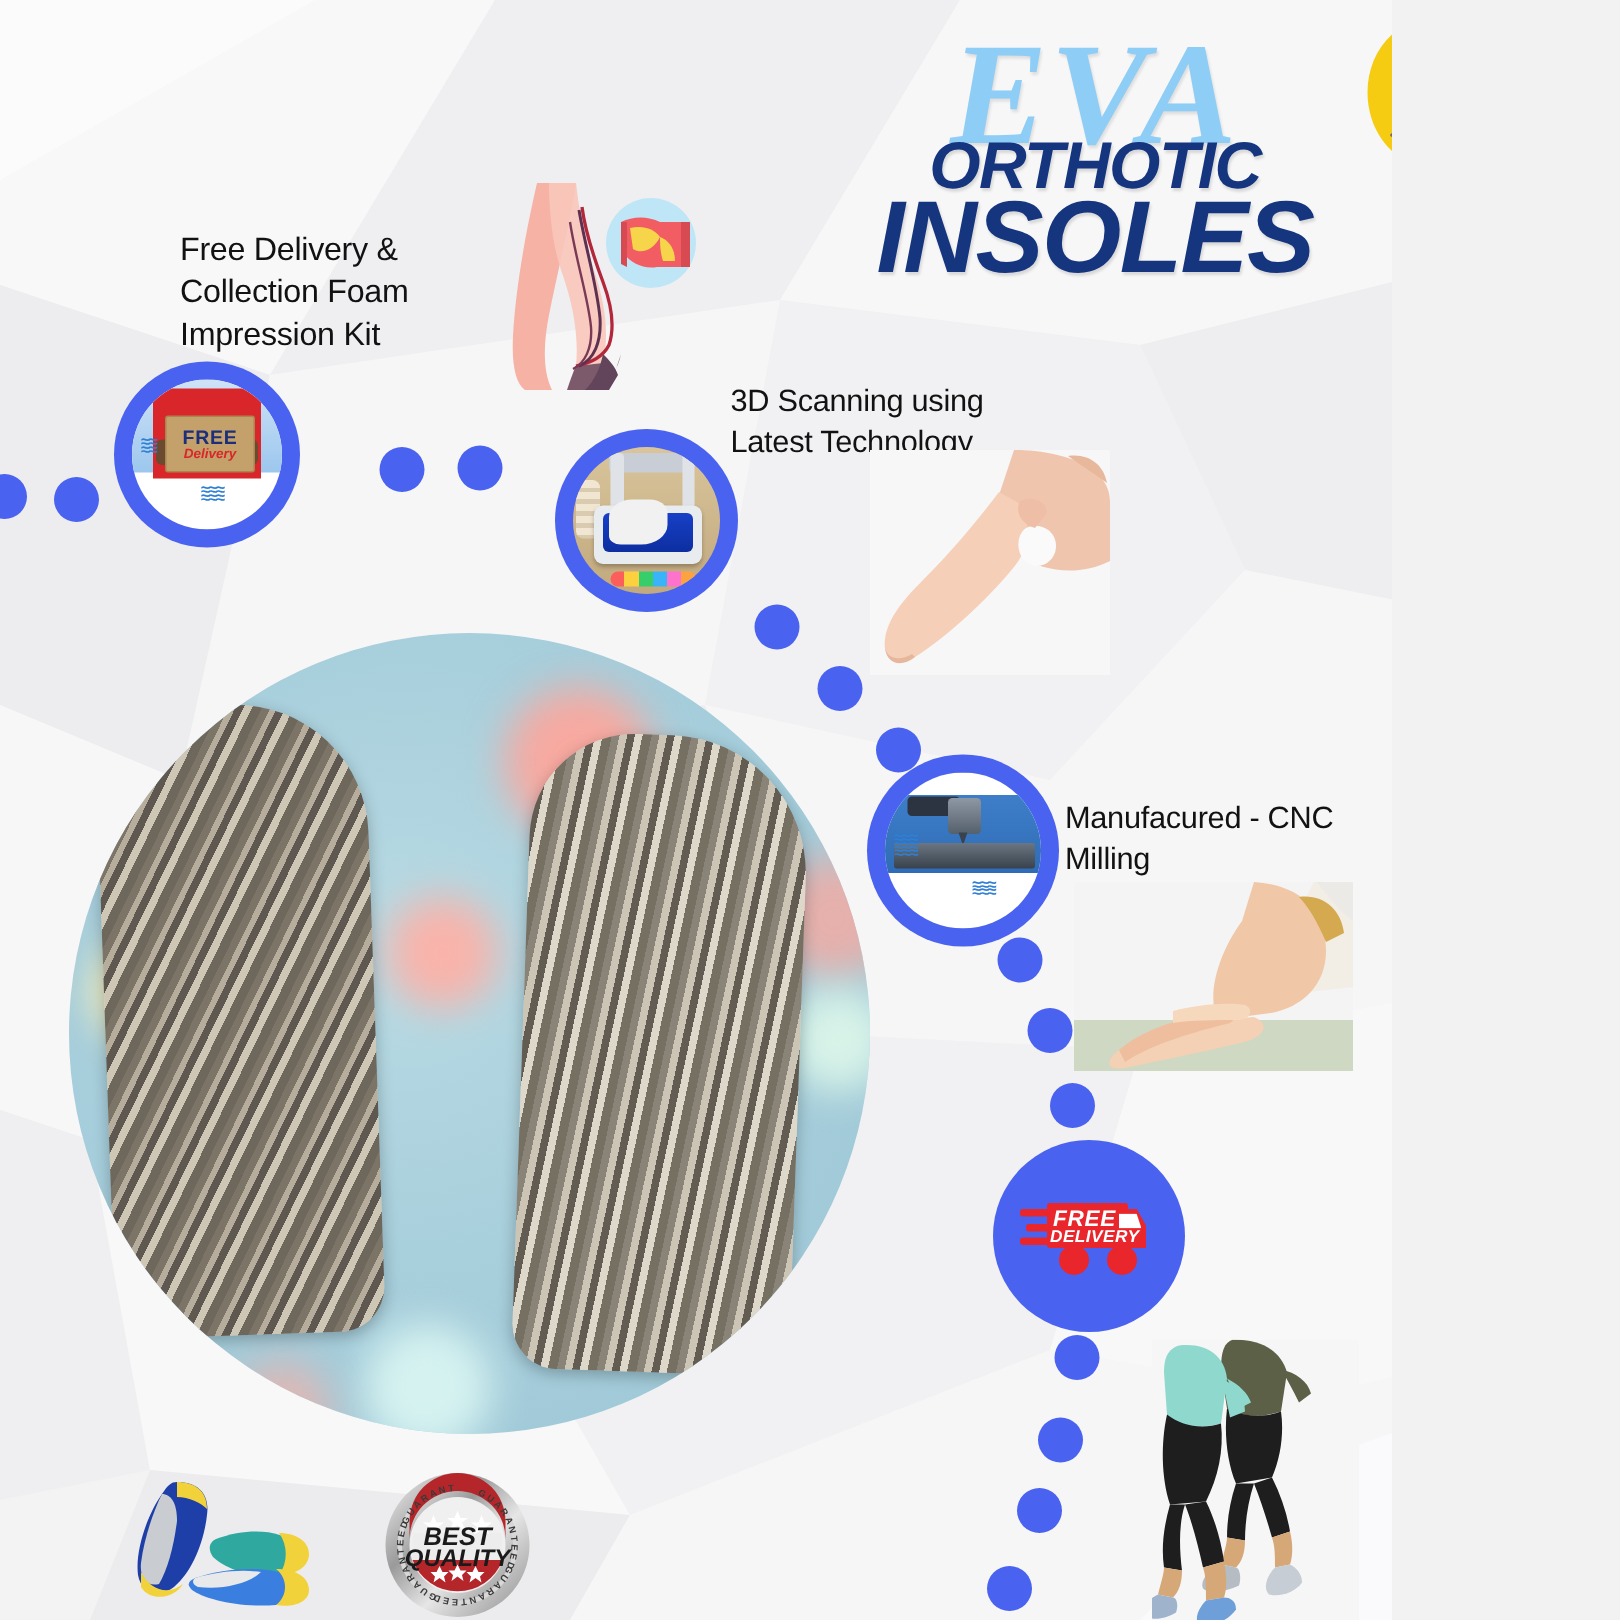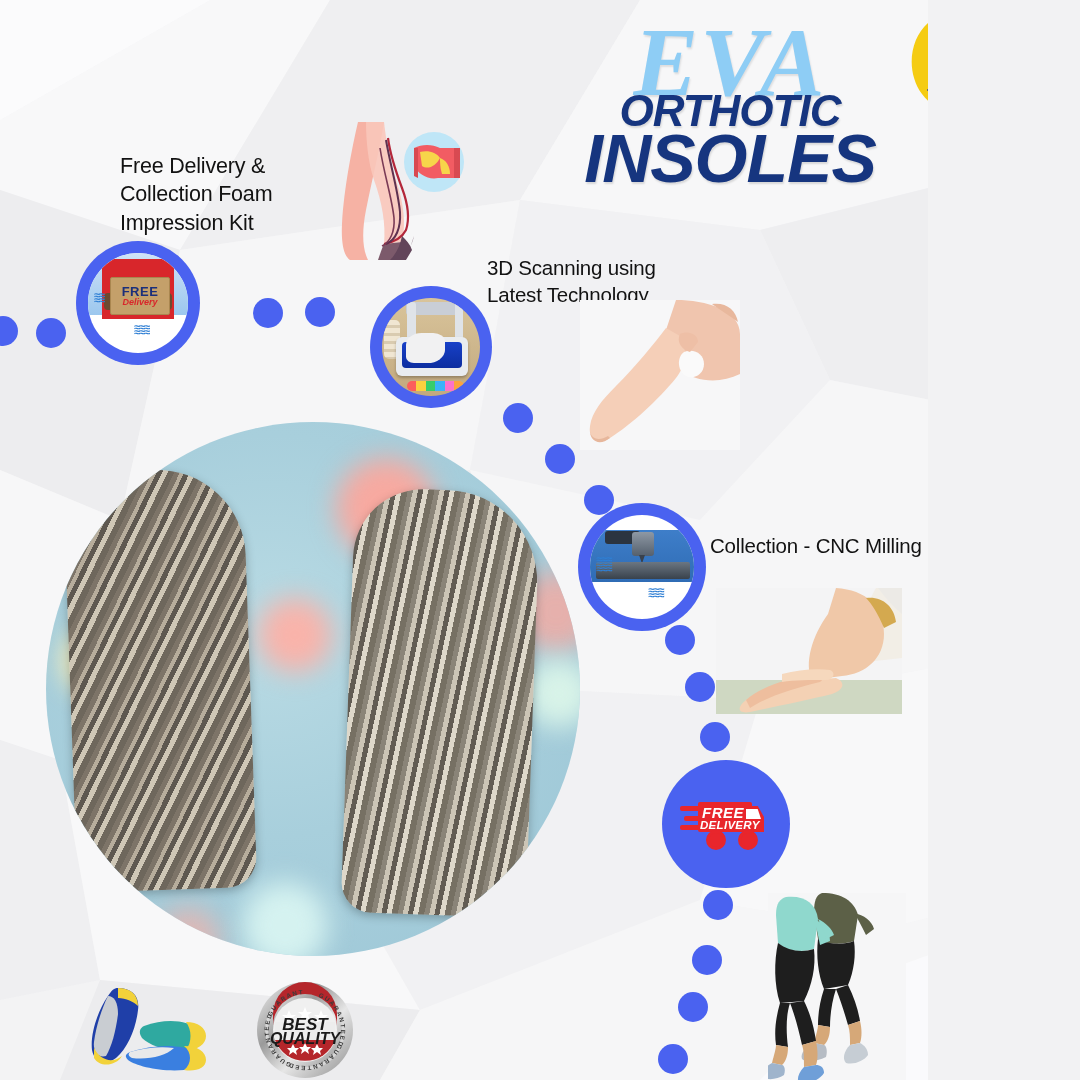--- a/index.html
+++ b/index.html
@@ -219,21 +219,21 @@
       <path d="M86 30 C94 26 104 26 112 30 L126 30 L126 60 L110 60 C100 62 90 56 86 48 Z" fill="#f25c63"></path>
       <path d="M92 34 C100 32 108 34 112 40 C108 48 100 52 94 48 Z" fill="#f7d54a"></path>
       <path d="M112 40 C118 42 122 48 122 56 L114 56 C112 50 112 44 112 40 Z" fill="#f7d54a"></path>
       <path d="M86 30 L90 30 L90 60 L86 58 Z" fill="#d84a52"></path>
       <path d="M126 30 L132 30 L132 60 L126 60 Z" fill="#d84a52"></path>
     </svg>
   </div>
 
   <div class="cap" id="cap-kit">Free Delivery &amp; Collection Foam Impression Kit</div>
   <div class="cap" id="cap-scan">3D Scanning using Latest Technology</div>
-  <div class="cap" id="cap-cnc">Collection - CNC Milling</div>
+  <div class="cap" id="cap-cnc">Manufacured - CNC Milling</div>
 
   <div class="dot" style="left:-12px;top:316px;width:30px;height:30px;"></div>
   <div class="dot" style="left:36px;top:318px;width:30px;height:30px;"></div>
   <div class="dot" style="left:253px;top:298px;width:30px;height:30px;"></div>
   <div class="dot" style="left:305px;top:297px;width:30px;height:30px;"></div>
   <div class="dot" style="left:503px;top:403px;width:30px;height:30px;"></div>
   <div class="dot" style="left:545px;top:444px;width:30px;height:30px;"></div>
   <div class="dot" style="left:584px;top:485px;width:30px;height:30px;"></div>
   <div class="dot" style="left:665px;top:625px;width:30px;height:30px;"></div>
   <div class="dot" style="left:685px;top:672px;width:30px;height:30px;"></div>

